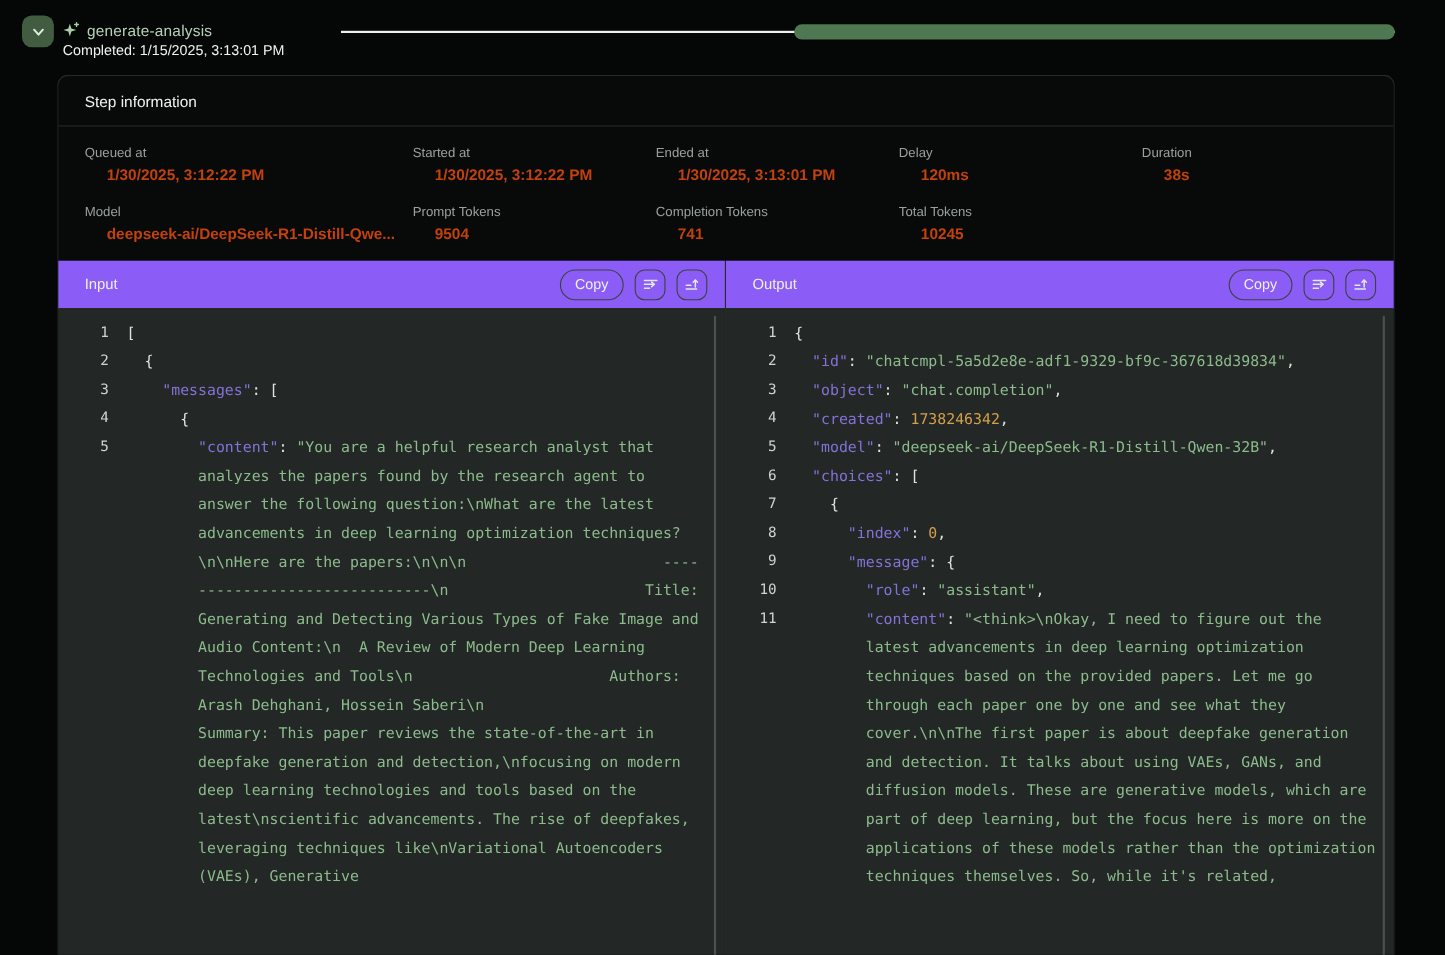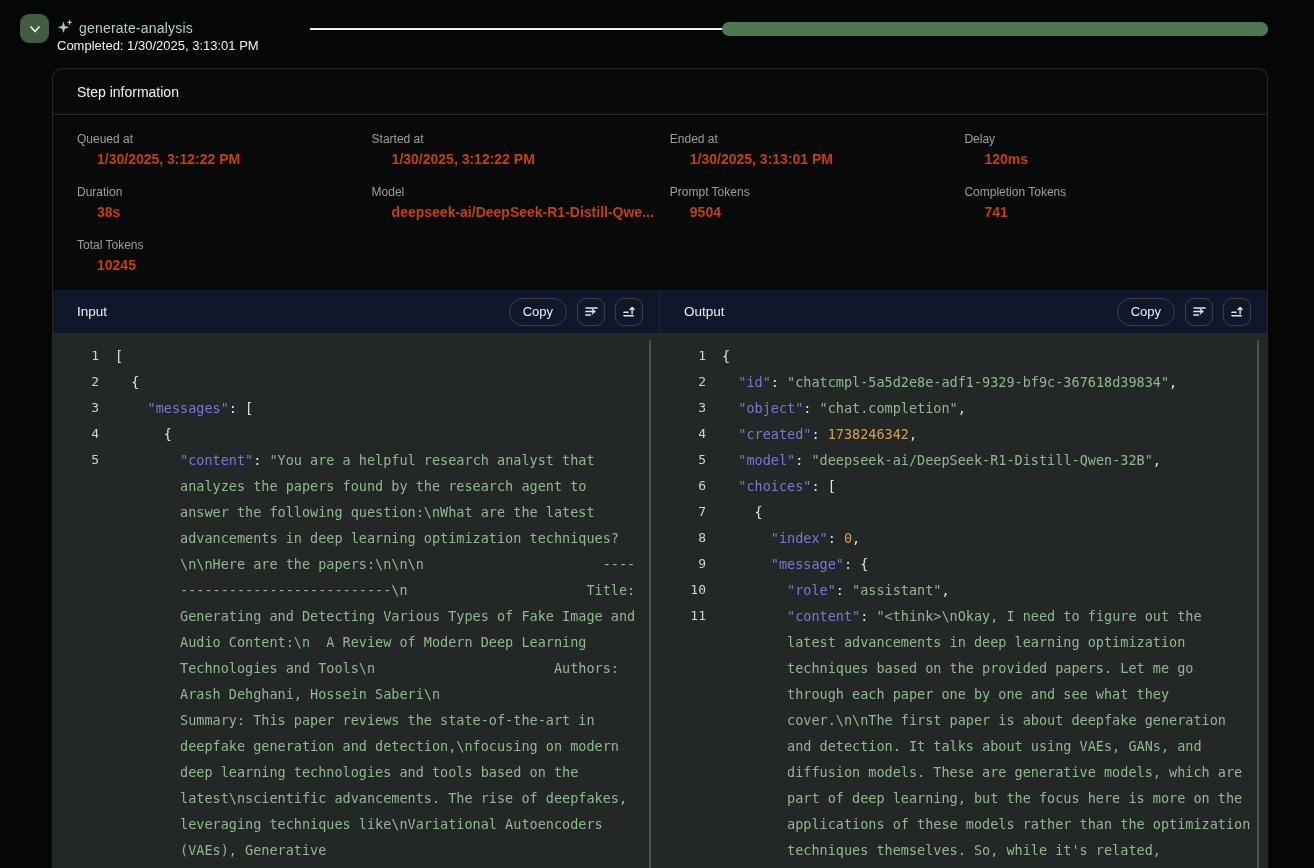--- a/index.html
+++ b/index.html
@@ -29,36 +29,36 @@
   .panel{
     position:absolute;left:52px;top:68px;width:1216px;height:832px;
     border:1px solid var(--border);border-bottom:none;border-radius:10px 10px 0 0;
     background:#080a09;display:flex;flex-direction:column;
   }
   .section-header{
     height:46px;min-height:46px;display:flex;align-items:center;
     padding:0 24px;font-size:14px;color:#f2f4f2;border-bottom:1px solid var(--border);
   }
   .fields{
-    display:grid;grid-template-columns:repeat(4,1fr);
+    display:grid;grid-template-columns:repeat(5,1fr);
     padding:17px 24px;row-gap:18px;column-gap:16px;
   }
   .field-label{font-size:12px;color:#99a19b;margin-bottom:5px;}
   .field-value{font-size:14px;font-weight:700;color:#c2410c;white-space:nowrap;overflow:hidden;text-overflow:ellipsis;margin-left:20px;}
   .content-header{
     height:44px;min-height:44px;display:flex;align-items:center;padding:0 24px;
     font-size:14px;color:#f2f4f2;border-top:1px solid var(--border);border-bottom:1px solid var(--border);
   }
   
   .panes{flex:1;display:flex;min-height:0;}
   .pane{width:50%;min-width:0;display:flex;flex-direction:column;}
   .pane-input{border-right:1px solid var(--border);}
   .pane-header{
     height:44px;min-height:44px;display:flex;align-items:center;gap:10px;
-    padding:0 16px 0 24px;background:#0f172a;border-bottom:1px solid var(--border);
+    padding:0 16px 0 24px;background:#8b5cf6;border-bottom:1px solid var(--border);
   }
   .pane-title{flex:1;font-size:13.5px;color:#eef1ee;}
   .btn-copy{
     height:28px;padding:0 13px;border-radius:14px;border:1px solid #3c423d;
     background:transparent;color:#eef1ee;font-size:13px;font-family:inherit;cursor:pointer;
   }
   .btn-icon{
     width:28px;height:28px;min-width:28px;border-radius:9px;border:1px solid #3c423d;
     background:transparent;display:flex;align-items:center;justify-content:center;cursor:pointer;padding:0;
   }
@@ -87,21 +87,21 @@
 <div class="title-row">
   <span>
     <svg width="17" height="17" viewBox="0 0 17 17">
       <path d="M7.5 2.5 L8.9 6.9 L13.3 8.3 L8.9 9.7 L7.5 14.1 L6.1 9.7 L1.7 8.3 L6.1 6.9 Z" fill="#a9cfa5"></path>
       <path d="M13.6 1.6 v3.4 M11.9 3.3 h3.4" stroke="#a9cfa5" stroke-width="1.3" stroke-linecap="round" fill="none"></path>
     </svg>
   </span>
   <span class="step-title">generate-analysis</span>
 </div>
 
-<div class="completed">Completed: 1/30/2025, 3:13:01 PM</div>
+<div class="completed">Completed: 1/15/2025, 3:13:01 PM</div>
 
 <div class="timeline-track"></div>
 <div class="timeline-bar"></div>
 
 <div class="panel">
 
   <div class="section-header">
     <span>Step information</span>
   </div>
 

